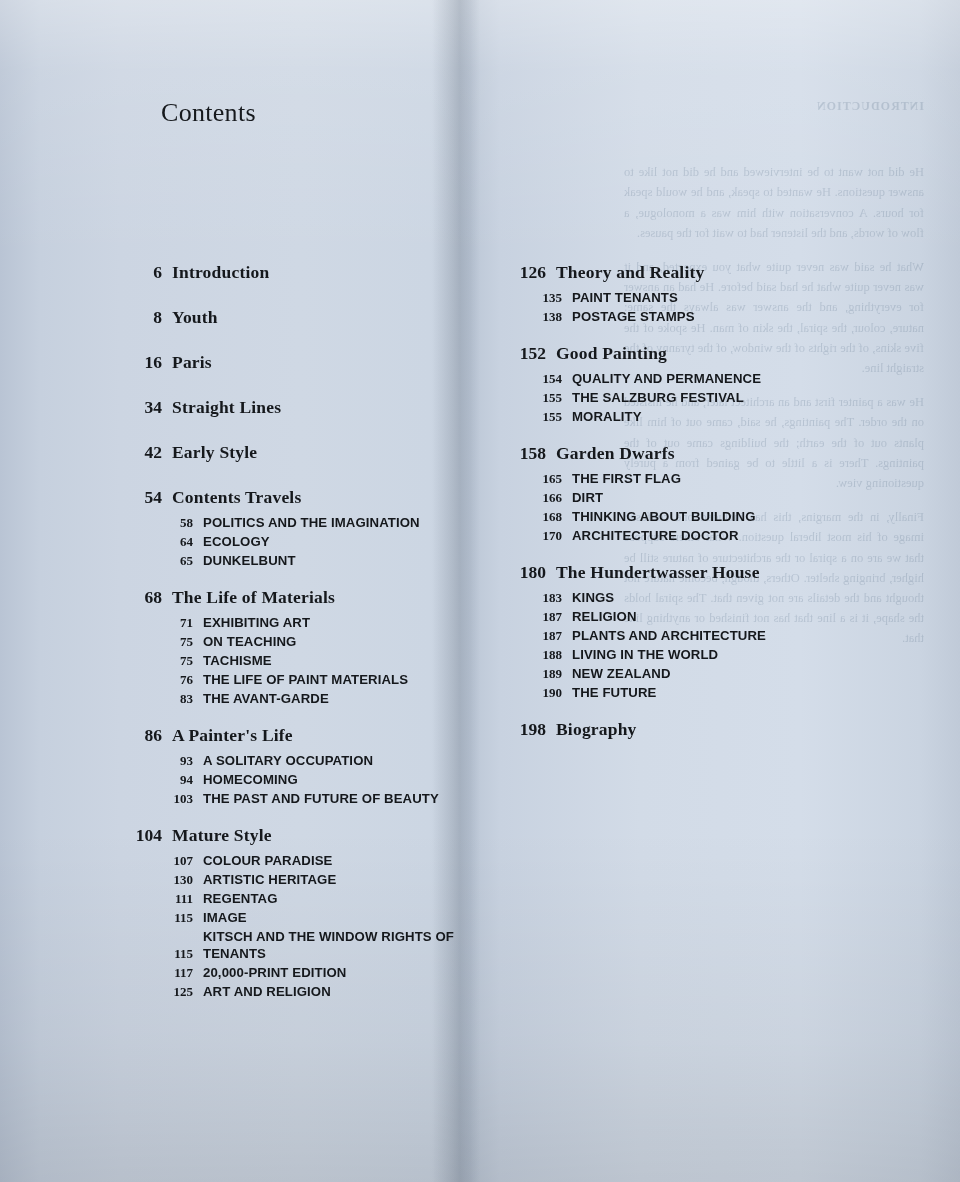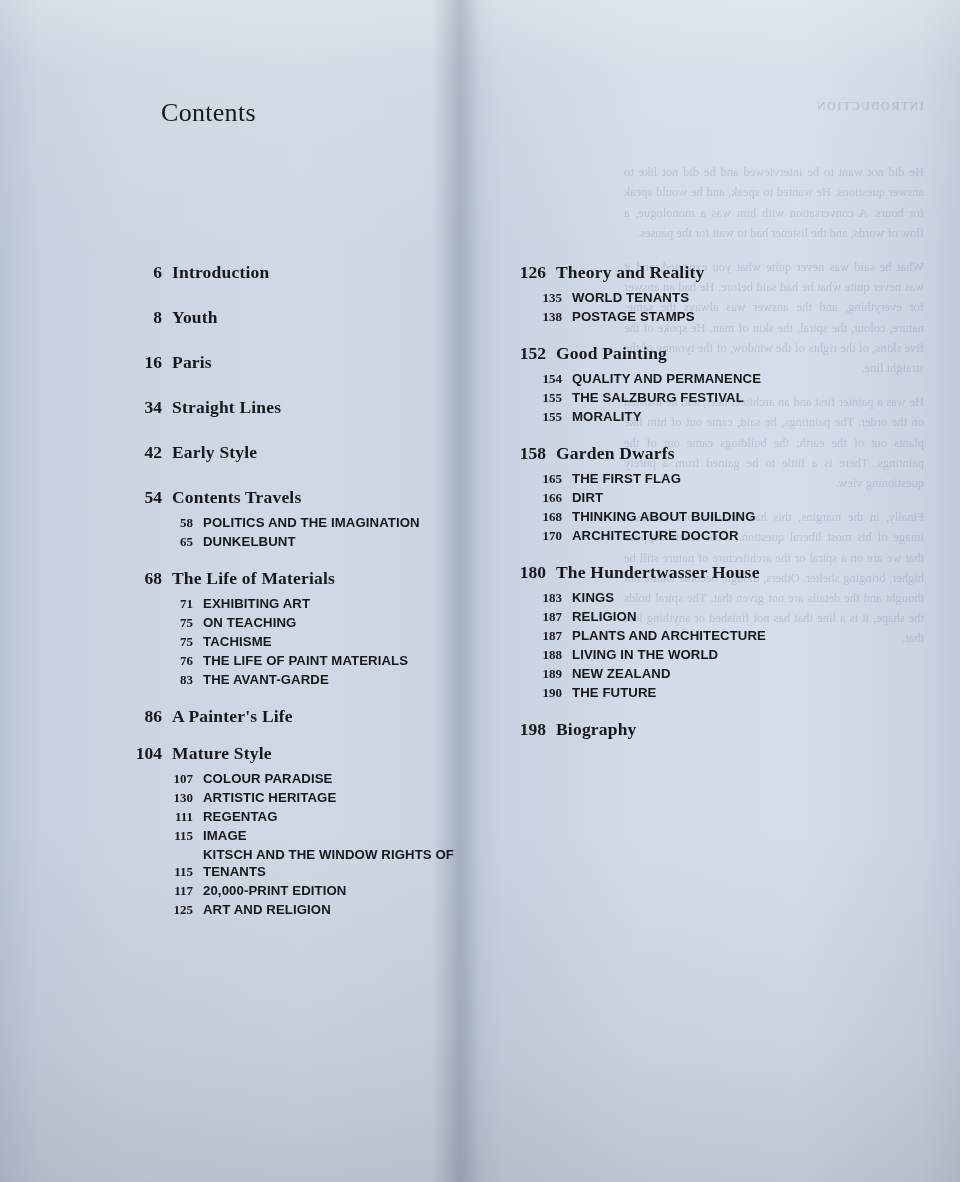--- a/index.html
+++ b/index.html
@@ -227,20 +227,24 @@
           <div class="main-row">
             <span class="main-num">54</span>
             <span class="main-label">Contents Travels</span>
           </div>
           <ul class="sub-list">
             <li class="sub-row">
               <span class="sub-num">58</span>
               <span class="sub-label">POLITICS AND THE IMAGINATION</span>
             </li>
             <li class="sub-row">
+              <span class="sub-num">64</span>
+              <span class="sub-label">ECOLOGY</span>
+            </li>
+            <li class="sub-row">
               <span class="sub-num">65</span>
               <span class="sub-label">DUNKELBUNT</span>
             </li>
           </ul>
         </div>
         <div class="gap-md"></div>
         <div class="entry">
           <div class="main-row">
             <span class="main-num">68</span>
             <span class="main-label">The Life of Materials</span>
@@ -267,20 +271,34 @@
               <span class="sub-label">THE AVANT-GARDE</span>
             </li>
           </ul>
         </div>
         <div class="gap-md"></div>
         <div class="entry">
           <div class="main-row">
             <span class="main-num">86</span>
             <span class="main-label">A Painter's Life</span>
           </div>
+          <ul class="sub-list">
+            <li class="sub-row">
+              <span class="sub-num">93</span>
+              <span class="sub-label">A SOLITARY OCCUPATION</span>
+            </li>
+            <li class="sub-row">
+              <span class="sub-num">94</span>
+              <span class="sub-label">HOMECOMING</span>
+            </li>
+            <li class="sub-row">
+              <span class="sub-num">103</span>
+              <span class="sub-label">THE PAST AND FUTURE OF BEAUTY</span>
+            </li>
+          </ul>
         </div>
         <div class="gap-md"></div>
         <div class="entry">
           <div class="main-row">
             <span class="main-num">104</span>
             <span class="main-label">Mature Style</span>
           </div>
           <ul class="sub-list">
             <li class="sub-row">
               <span class="sub-num">107</span>
@@ -316,21 +334,21 @@
       </div>
     <div class="col col-right" id="col-right">
         <div class="entry">
           <div class="main-row">
             <span class="main-num">126</span>
             <span class="main-label">Theory and Reality</span>
           </div>
           <ul class="sub-list">
             <li class="sub-row">
               <span class="sub-num">135</span>
-              <span class="sub-label">WORLD TENANTS</span>
+              <span class="sub-label">PAINT TENANTS</span>
             </li>
             <li class="sub-row">
               <span class="sub-num">138</span>
               <span class="sub-label">POSTAGE STAMPS</span>
             </li>
           </ul>
         </div>
         <div class="gap-md"></div>
         <div class="entry">
           <div class="main-row">

